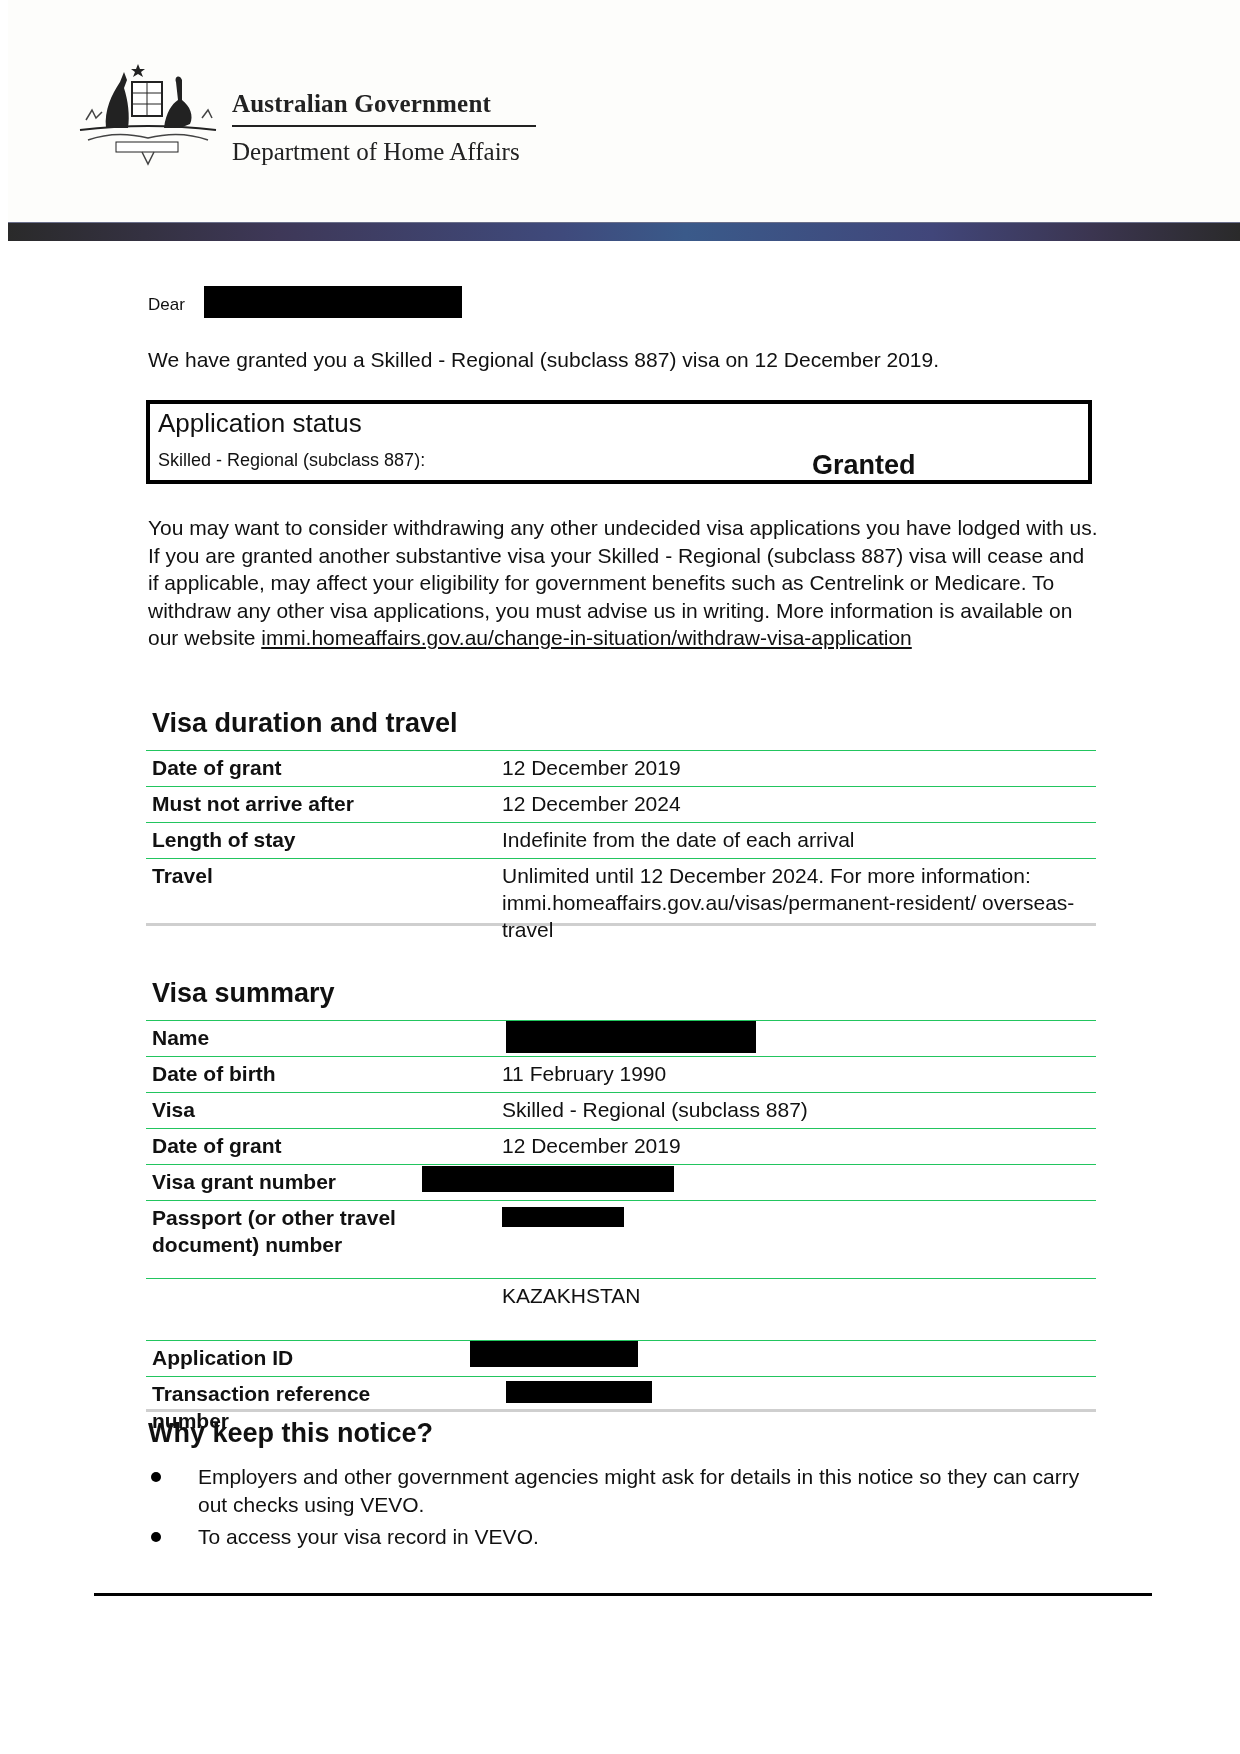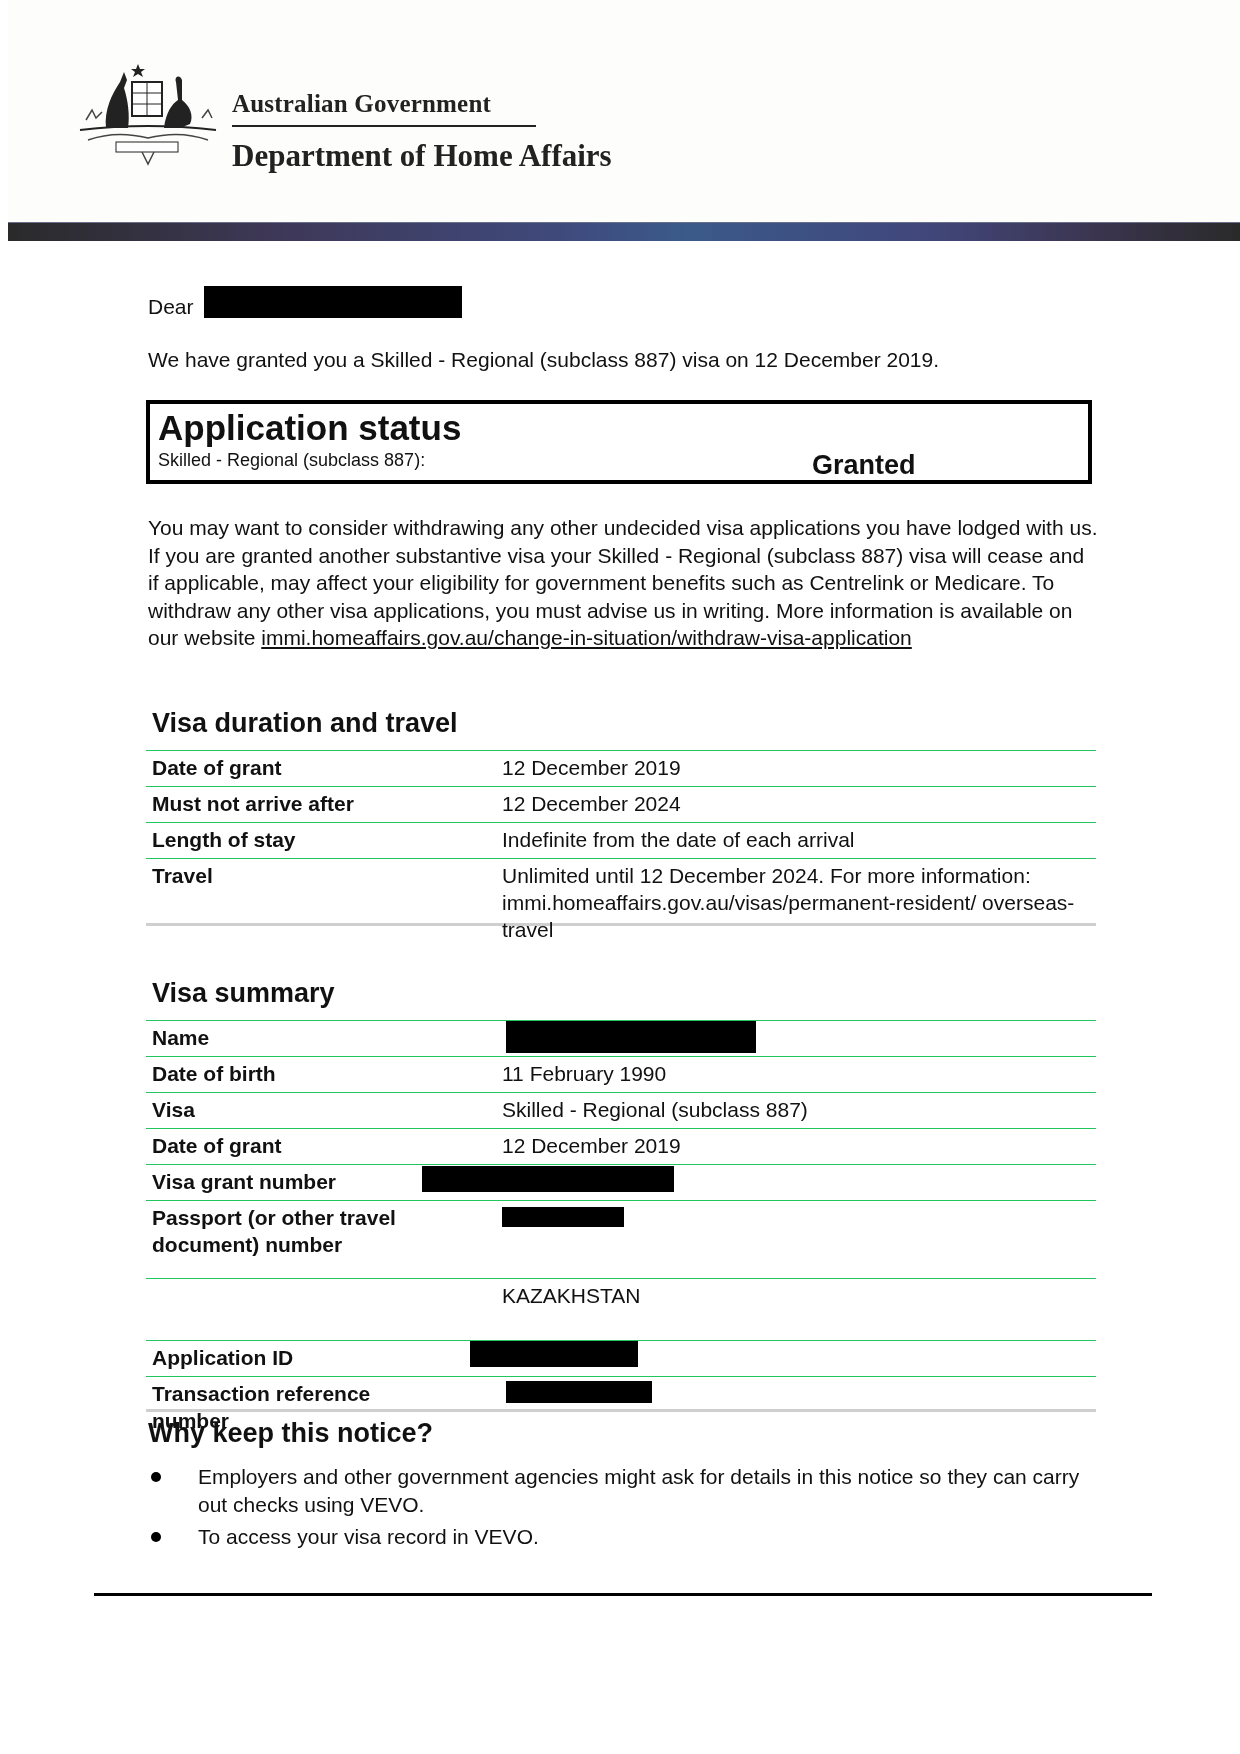--- a/index.html
+++ b/index.html
@@ -10,37 +10,37 @@
   .header-area { position: absolute; left: 8px; top: 0; width: 1232px; height: 224px; background: #fdfdfb; }
   .crest { position: absolute; left: 76px; top: 60px; width: 144px; height: 106px; }
   .gov-title {
     position: absolute; left: 232px; top: 90px;
     font-family: "Liberation Serif", serif; font-weight: bold; font-size: 25px; color: #222;
     letter-spacing: 0.2px;
   }
   .gov-rule { position: absolute; left: 232px; top: 125px; width: 304px; height: 2px; background: #222; }
   .dept-title {
     position: absolute; left: 232px; top: 138px;
-    font-family: "Liberation Serif", serif; font-weight: bold; font-size: 31px; color: #222;
+    font-family: "Liberation Serif", serif; font-weight: normal; font-size: 25px; color: #222;
   }
   .banner {
     position: absolute; left: 8px; top: 222px; width: 1232px; height: 18px;
     background: linear-gradient(to right, #2a2a2a 0%, #3e3858 22%, #3f4a7c 45%, #3a5a8a 55%, #41467a 75%, #3b3550 88%, #2a2a2a 100%);
     border-top: 1px solid #6a6f8a;
   }
 
-  .dear { position: absolute; left: 148px; top: 295px; font-size: 21px; }
+  .dear { position: absolute; left: 148px; top: 295px; font-size: 17px; }
   .redact { display: inline-block; background: #000; position: absolute; }
   .granted-line { position: absolute; left: 148px; top: 348px; font-size: 21px; }
 
   .status-box {
     position: absolute; left: 146px; top: 400px; width: 946px; height: 84px;
     border: 4px solid #000; box-sizing: border-box;
   }
-  .status-title { position: absolute; left: 8px; top: 4px; font-size: 35px; font-weight: bold; }
+  .status-title { position: absolute; left: 8px; top: 4px; font-size: 26px; font-weight: normal; }
   .status-visa { position: absolute; left: 8px; top: 46px; font-size: 18px; }
   .status-value { position: absolute; left: 662px; top: 46px; font-size: 27px; font-weight: bold; }
 
   .para {
     position: absolute; left: 148px; top: 514px; width: 950px;
     font-size: 21px; line-height: 27.6px;
   }
   .para a { color: #111; text-decoration: underline; }
 
   .section-title { position: absolute; left: 152px; font-size: 27px; font-weight: bold; }

